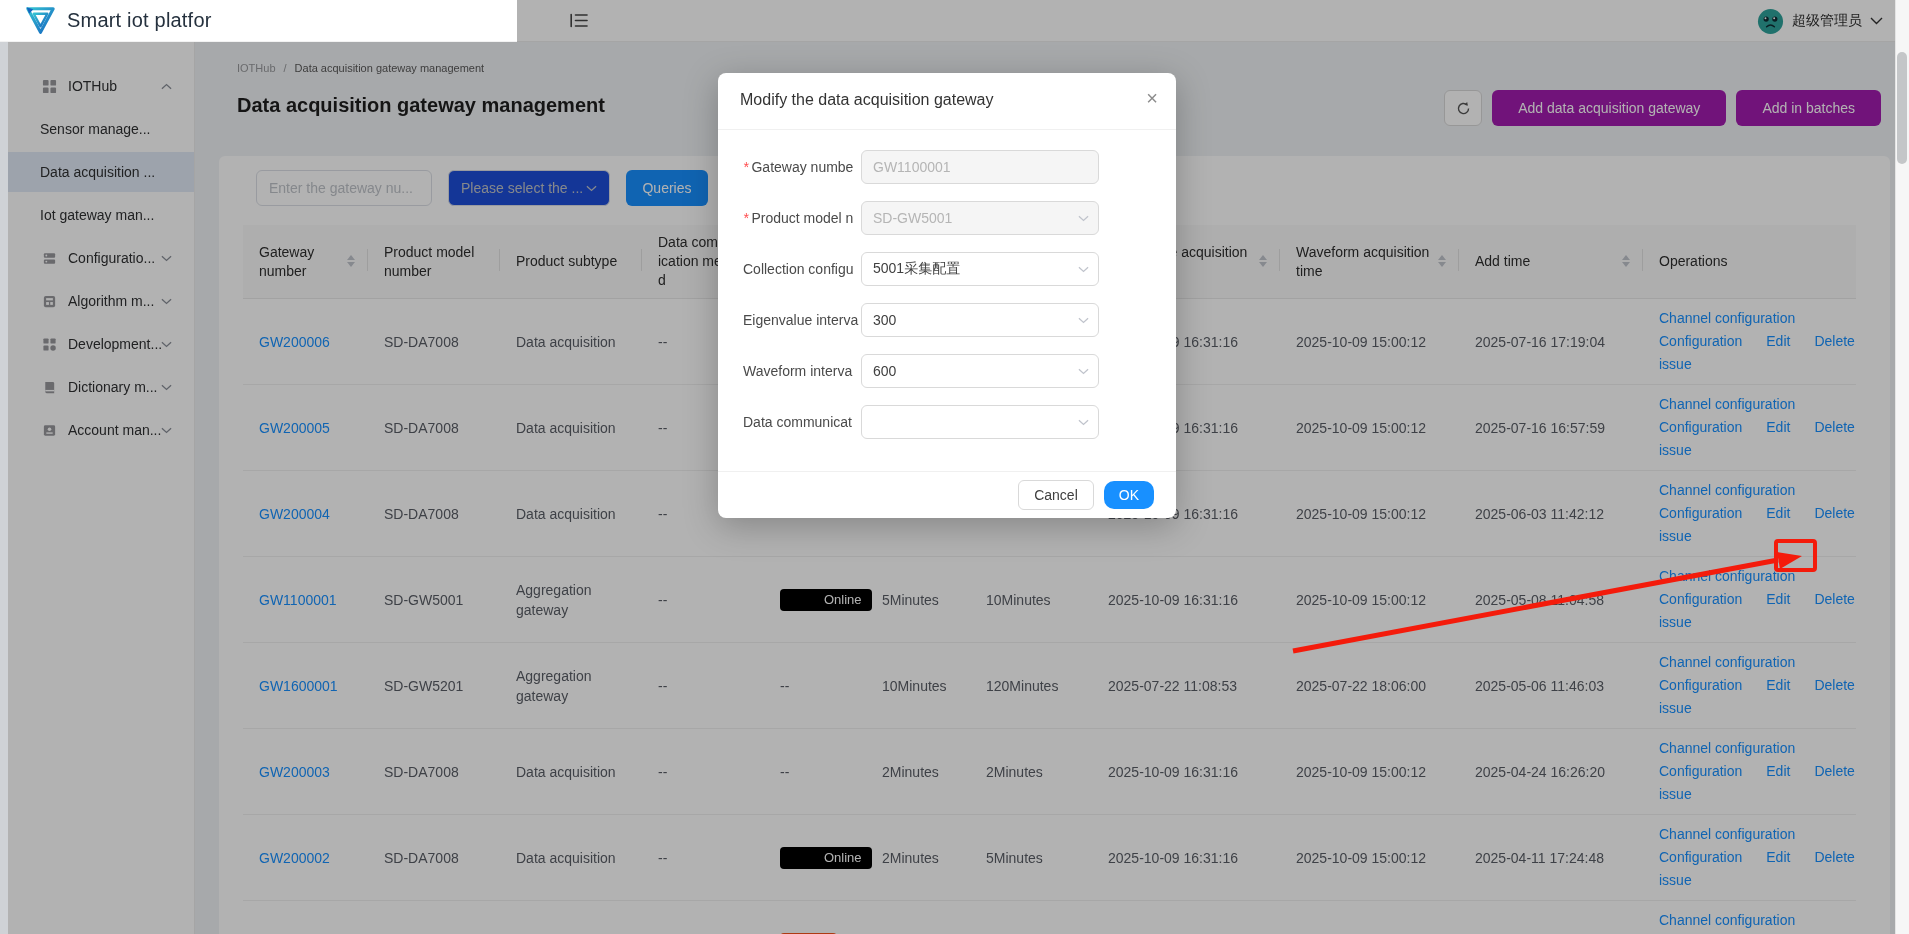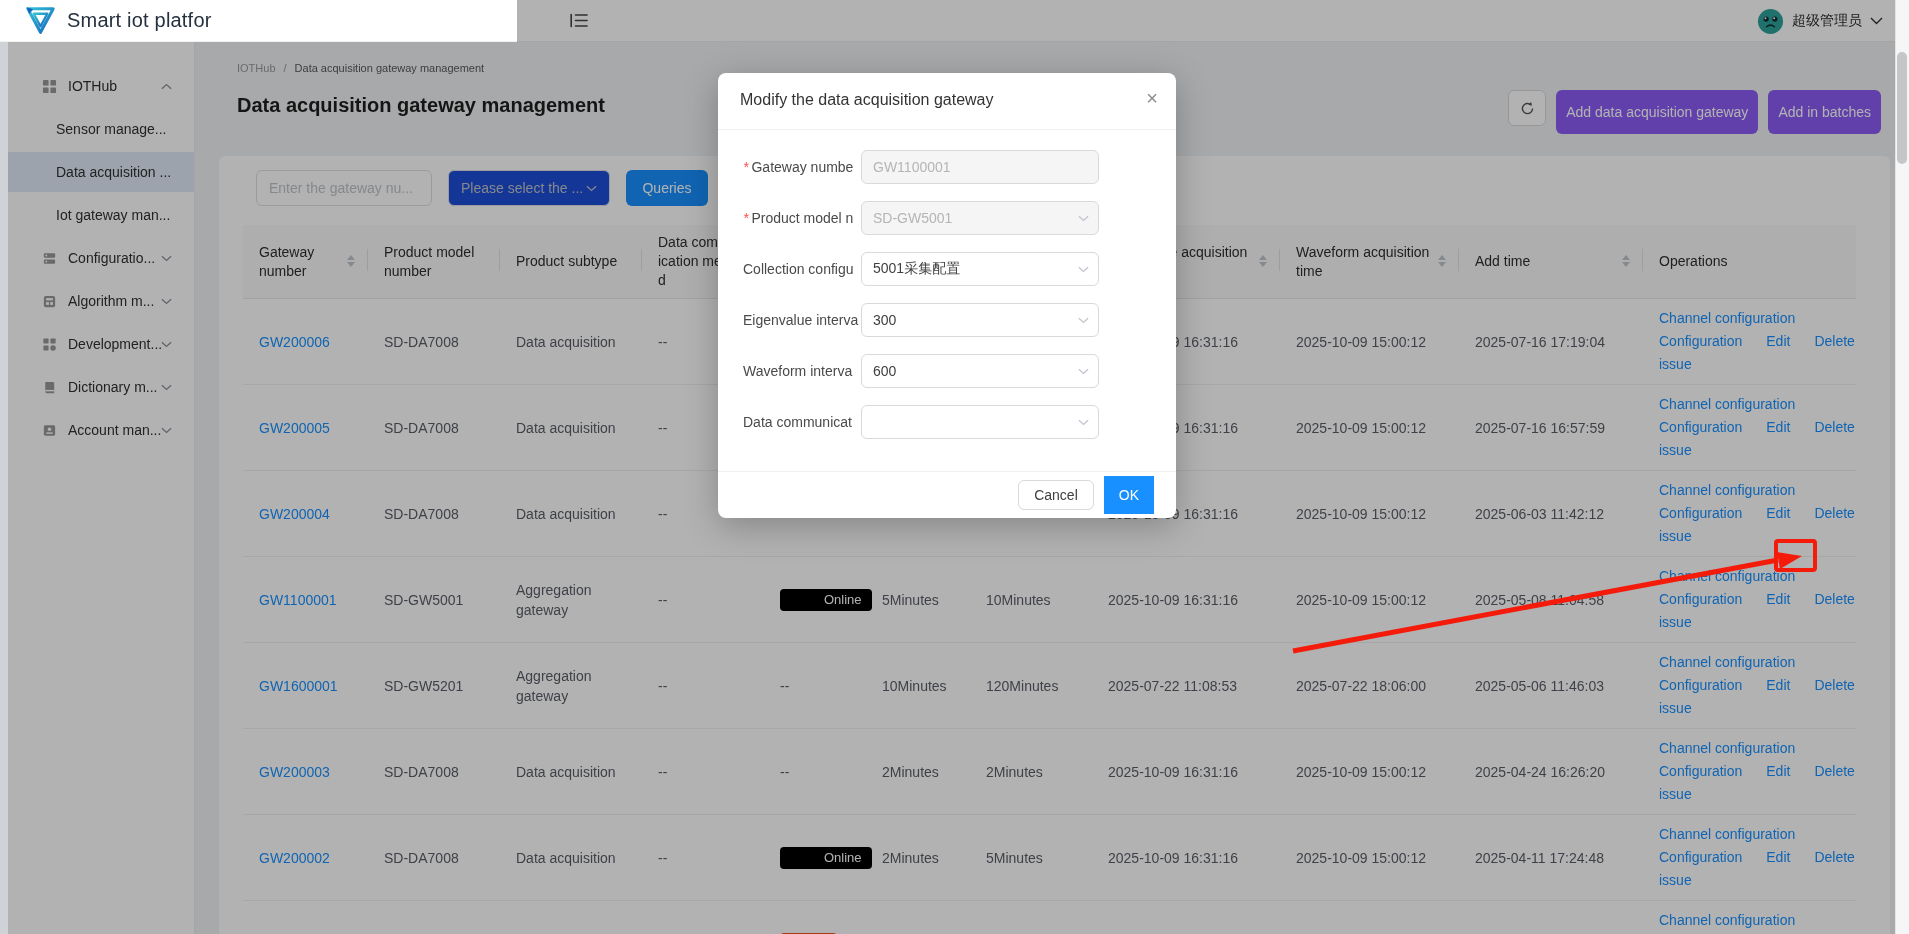--- a/index.html
+++ b/index.html
@@ -21,36 +21,36 @@
                z-index:60; display:flex; align-items:center; gap:11px; padding-left:25px;
                border-bottom:1px solid #f2f2f2; }
   .app-title{ font-size:20px; font-weight:500; color:#25313e; letter-spacing:.2px; white-space:nowrap; }
 
   
   .sidebar{ position:absolute; left:8px; top:42px; bottom:0; width:187px; background:#fff;
             border-right:1px solid #ececec; padding-top:21px; z-index:1; }
   .menu-item{ height:40px; margin:3px 0; display:flex; align-items:center; padding-left:34px;
               font-size:14px; color:#303133; cursor:pointer; position:relative; }
   .menu-item .mi-icon{ width:16px; margin-right:10px; display:flex; color:#98989d; }
-  .menu-item.child{ padding-left:48px; }
+  .menu-item.child{ padding-left:32px; }
   .menu-item.active{ background:#e1eaf6; }
   .mi-caret{ position:absolute; right:22px; color:#8a8f98; display:flex; }
   .left-strip{ position:absolute; left:0; top:42px; bottom:0; width:8px; background:#cfd2d6; z-index:60; }
 
   
   .main{ position:absolute; left:195px; top:42px; right:0; bottom:0; }
   .breadcrumb{ position:absolute; left:42px; top:20px; font-size:11px; color:#97999c; }
   .breadcrumb .sep{ margin:0 8px; }
   .breadcrumb .current{ color:#595959; }
   .page-title{ position:absolute; left:42px; top:52px; font-size:20px; font-weight:700; color:#1f1f1f; }
   .toolbar{ position:absolute; right:28px; top:48px; height:36px; display:flex; gap:10px; }
   .btn{ display:flex; align-items:center; justify-content:center; border-radius:6px;
         font-size:14px; cursor:pointer; border:none; }
   .btn-refresh{ width:38px; height:36px; background:#fff; border:1px solid #d9d9d9; }
-  .btn-primary{ height:44px; padding:0 10px; background:#8b5cf6; color:#fff; }
+  .btn-primary{ height:36px; padding:0 26px; background:#a21caf; color:#fff; }
 
   .card{ position:absolute; left:24px; top:114px; width:1671px; background:#fff;
          border-radius:6px; padding:14px 24px 16px; }
 
   .filter-row{ display:flex; gap:16px; margin-left:13px; margin-bottom:19px; }
   .flt-input{ width:176px; height:36px; border:1px solid #dcdfe6; border-radius:6px;
               padding:0 12px; font-size:14px; color:#333; background:#fff; outline:none;
               font-family:"Liberation Sans",sans-serif; }
   .flt-input::placeholder{ color:#bfc3c9; }
   .flt-select{ width:162px; height:36px; border:1px solid #dcdfe6; border-radius:6px;
@@ -95,21 +95,21 @@
   .m-req{ color:#ff4d4f; margin-right:3px; }
   .m-control{ width:238px; height:34px; border:1px solid #d9d9d9; border-radius:6px; background:#fff;
               display:flex; align-items:center; padding:0 26px 0 11px; font-size:14px; color:#404040;
               position:relative; cursor:pointer; }
   .m-control.disabled{ background:#f5f5f5; color:#b5b5b5; cursor:not-allowed; }
   .m-chevron{ position:absolute; right:9px; color:#c0c4cc; display:flex; }
   .modal-footer{ height:47px; border-top:1px solid #f0f0f0; display:flex; justify-content:flex-end;
                  align-items:center; gap:10px; padding:0 22px; }
   .btn-cancel{ height:30px; padding:0 15px; background:#fff; border:1px solid #d9d9d9;
                border-radius:6px; color:#404040; font-size:14px; }
-  .btn-ok{ height:38px; padding:0 15px; background:#1890ff; border-radius:0; color:#fff; font-size:14px; }
+  .btn-ok{ height:28px; padding:0 15px; background:#1890ff; border-radius:10px; color:#fff; font-size:14px; }
 
   
   .annotations{ position:absolute; left:0; top:0; z-index:200; pointer-events:none; }
   .scrollbar{ position:absolute; right:0; top:0; bottom:0; width:14px; background:#f6f6f6;
               border-left:1px solid #e4e4e4; z-index:60; }
   .scroll-thumb{ position:absolute; right:2px; top:52px; width:10px; height:112px;
                  background:#c4c6c8; border-radius:5px; }
 </style>
 </head>
 <body>

